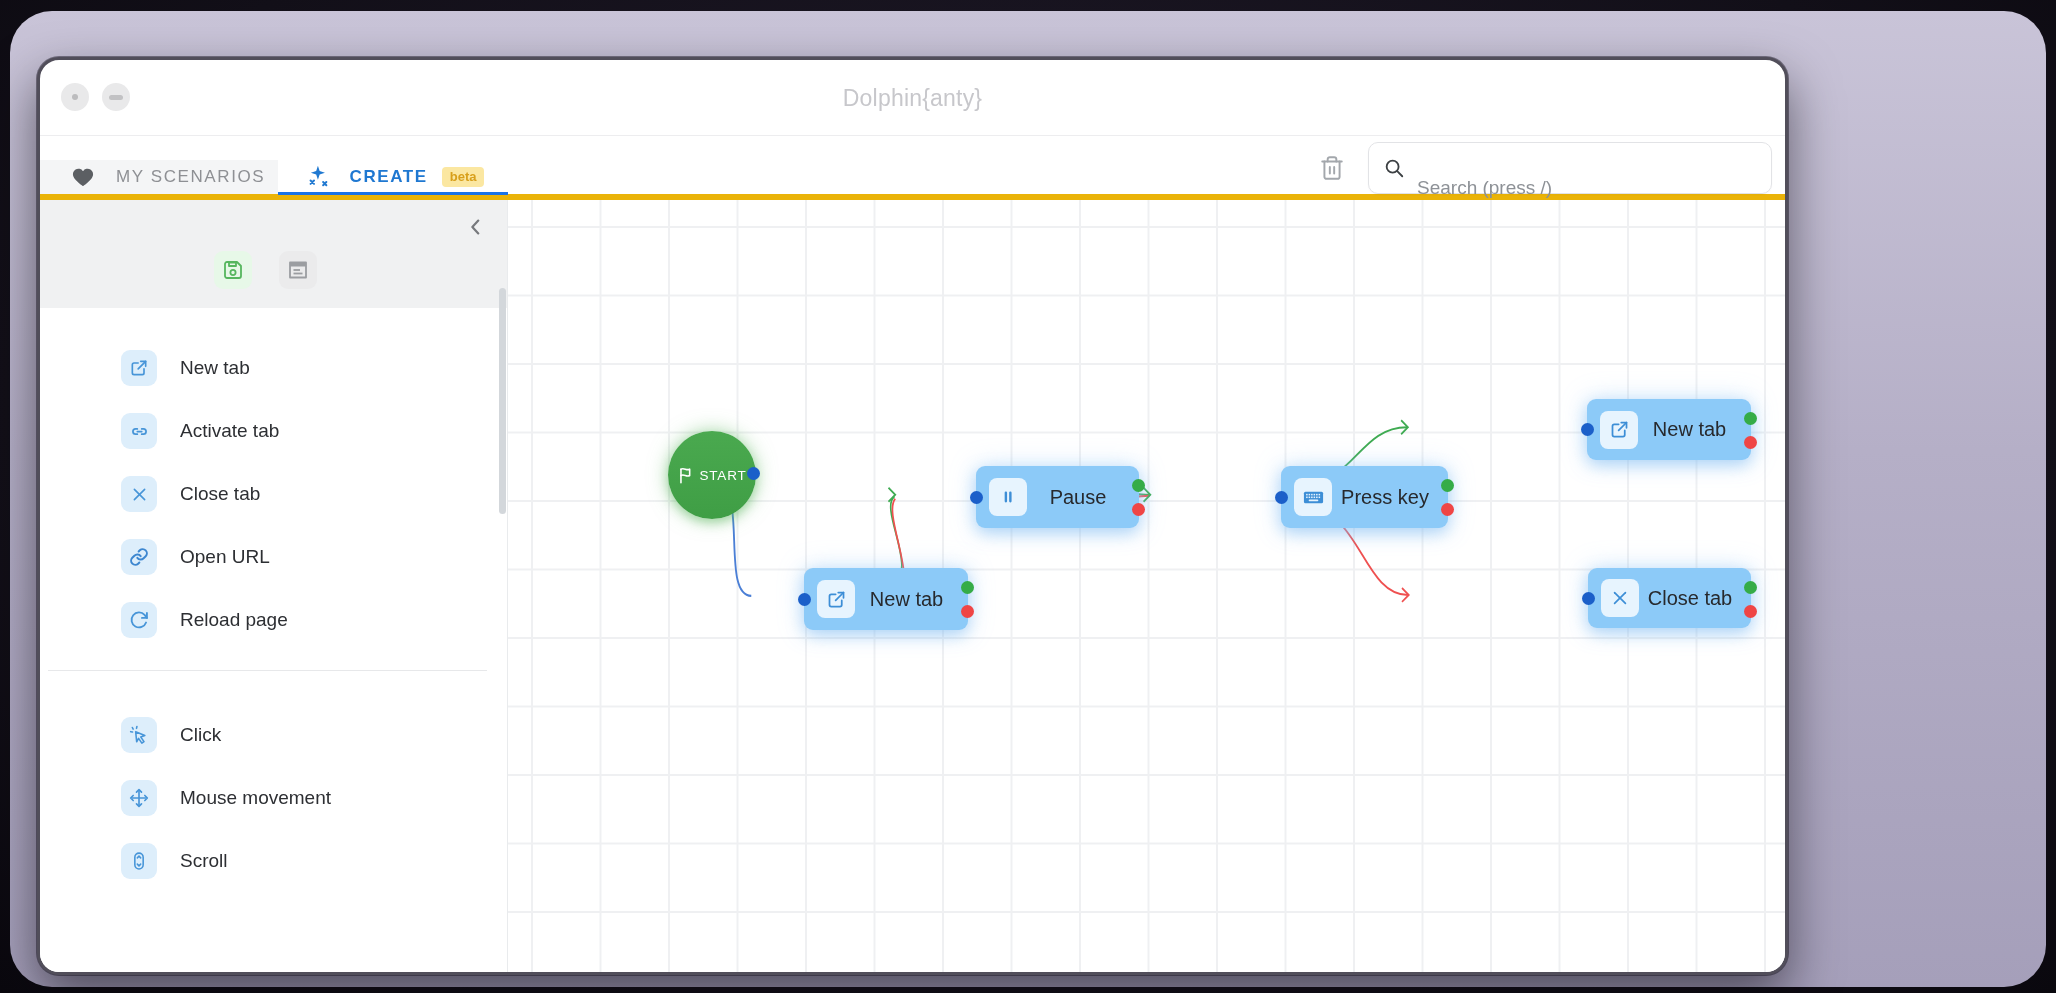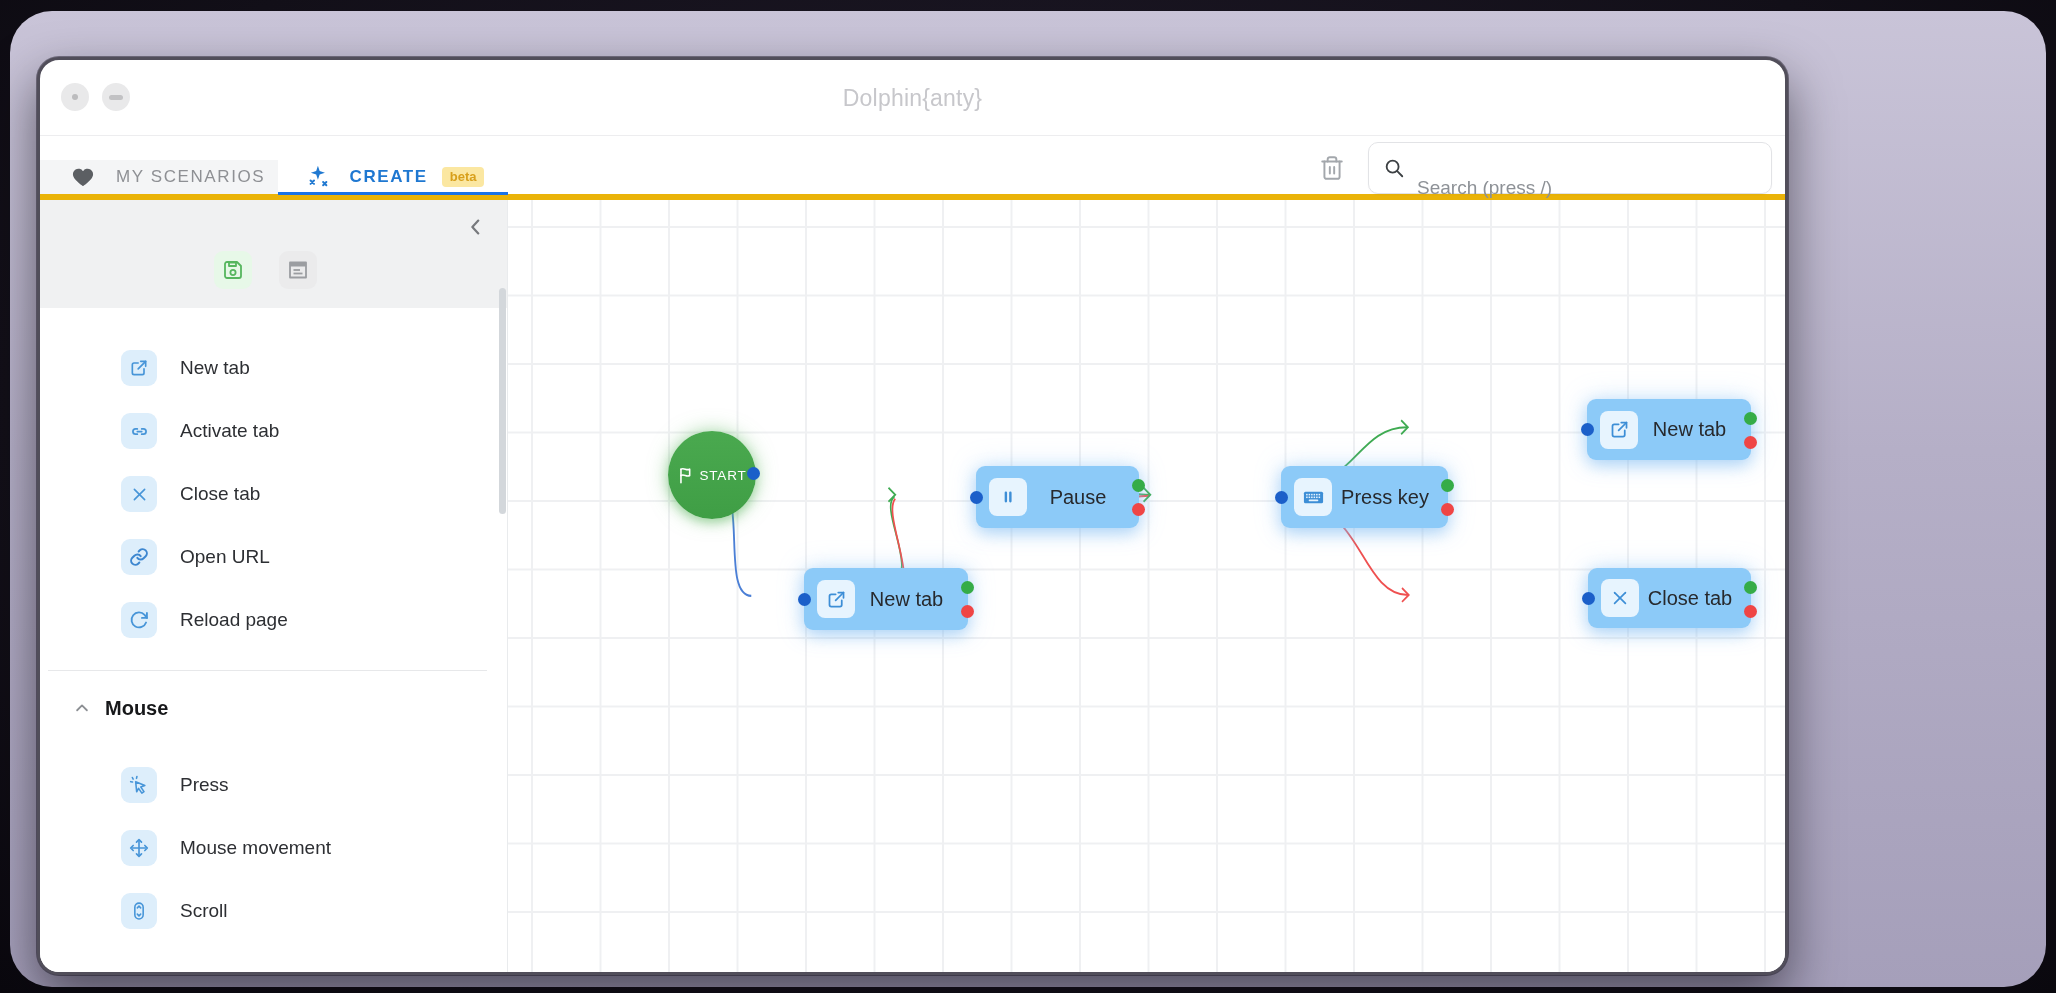--- a/index.html
+++ b/index.html
@@ -223,39 +223,31 @@
               </svg>
             </span>
             <span class="item-label">Reload page</span>
           </div>
         </div>
       </div>
 
       <div class="side-divider"></div>
 
       <div class="section">
-        <div class="section-head">
-          <span style="display:flex;">
-            <svg width="18" height="18" viewBox="0 0 24 24" fill="none" stroke="#8c8f93" stroke-width="2.4" stroke-linecap="round" stroke-linejoin="round">
-                <polyline points="5.5 15 12 8.5 18.5 15"></polyline>
-              </svg>
-          </span>
-          <span class="section-title">Mouse</span>
-        </div>
         <div class="items" style="margin-top:46px;">
           <div class="item">
             <span class="chip">
               <svg width="20" height="20" viewBox="0 0 24 24" fill="none" stroke="#4795d8" stroke-width="1.9" stroke-linecap="round" stroke-linejoin="round">
                 <path d="M8 8l11 4.6-5 1.7 4 5.7-2.6 1.8-3.9-5.7-2.3 4z" fill="none"></path>
                 <line x1="4" y1="3" x2="5" y2="5"></line>
                   <line x1="9.5" y1="1.8" x2="9" y2="4"></line>
                   <line x1="2" y1="8" x2="4.2" y2="8.4"></line>
               </svg>
             </span>
-            <span class="item-label">Press</span>
+            <span class="item-label">Click</span>
           </div>
           <div class="item">
             <span class="chip">
               <svg width="20" height="20" viewBox="0 0 24 24" fill="none" stroke="#4795d8" stroke-width="2" stroke-linecap="round" stroke-linejoin="round">
                 <polyline points="5 9 2 12 5 15"></polyline>
                   <polyline points="9 5 12 2 15 5"></polyline>
                   <polyline points="15 19 12 22 9 19"></polyline>
                   <polyline points="19 9 22 12 19 15"></polyline>
                 <line x1="3.5" y1="12" x2="20.5" y2="12"></line>
                   <line x1="12" y1="3.5" x2="12" y2="20.5"></line>

